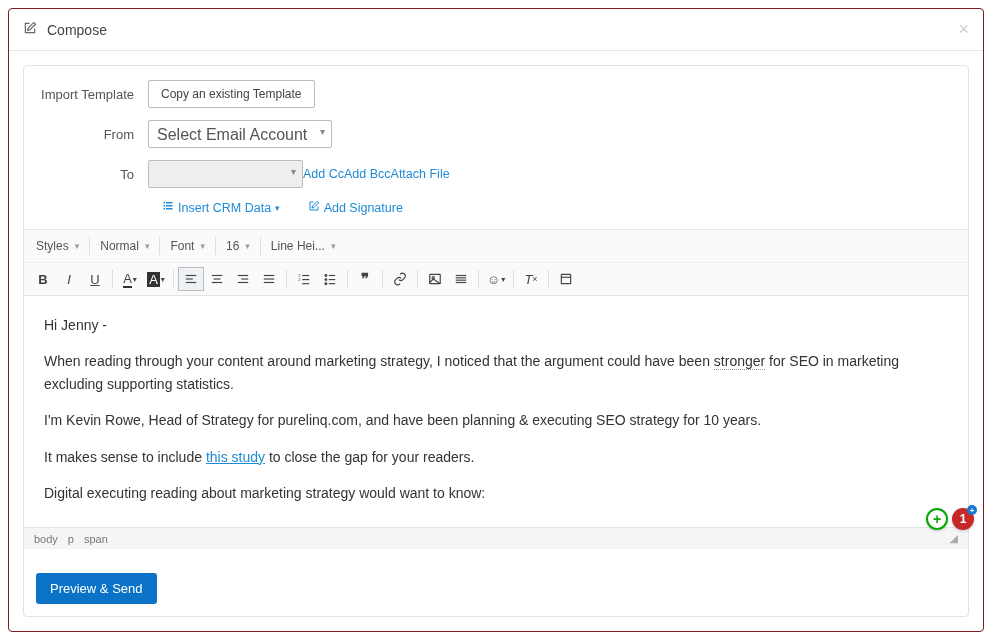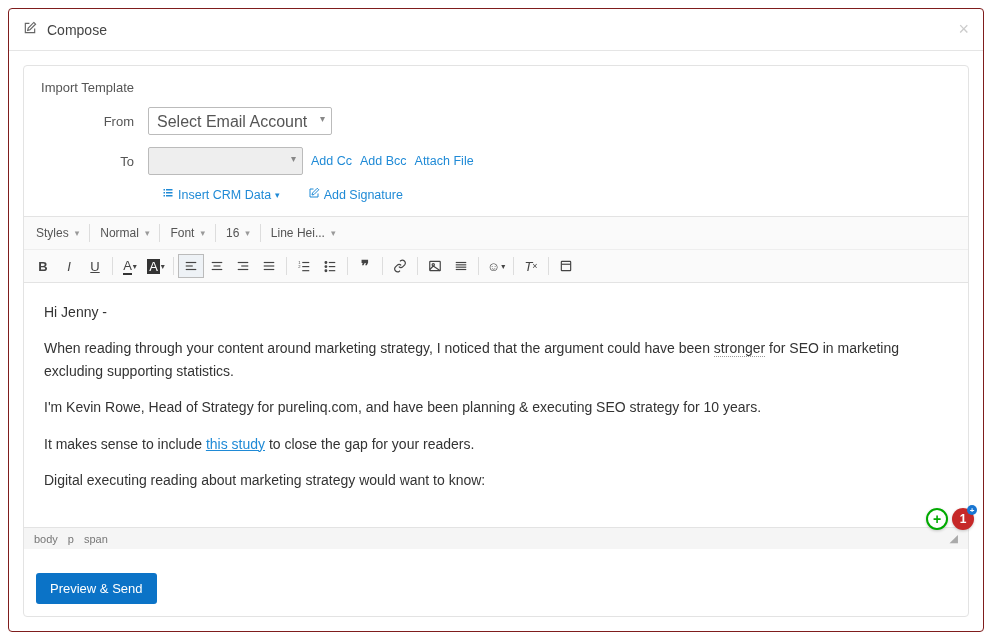--- a/index.html
+++ b/index.html
@@ -105,21 +105,21 @@
     font-size: 10px;
     pointer-events: none;
   }
   .to-select {
     background: #eee;
     min-width: 155px;
   }
   .link-btn {
     color: #1f8ad6;
     font-size: 12.5px;
-    margin-left: 8px;
+    margin-left: 0;
     cursor: pointer;
     text-decoration: none;
   }
   .subject-input {
     flex: 1;
     border: 1px solid #bbb;
     height: 28px;
     padding: 0 8px;
     font-size: 13px;
     border-radius: 2px;
@@ -264,20 +264,21 @@
     <span class="title">Compose</span>
     <span class="close-x">×</span>
   </div>
 
   <div class="modal-body">
     <div class="form-panel">
 
       <div class="form-rows">
         <div class="form-row">
           <div class="label">Import Template</div>
+          <button class="btn-outline">Copy an existing Template</button>
         </div>
 
         <div class="form-row">
           <div class="label">From</div>
           <span class="select-wrap">
             <select class="select">
               <option>Select Email Account</option>
             </select>
           </span>
         </div>

